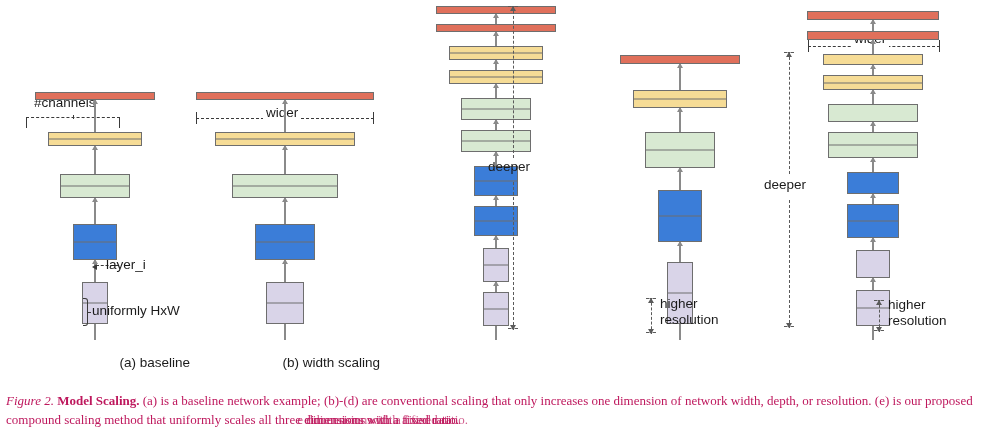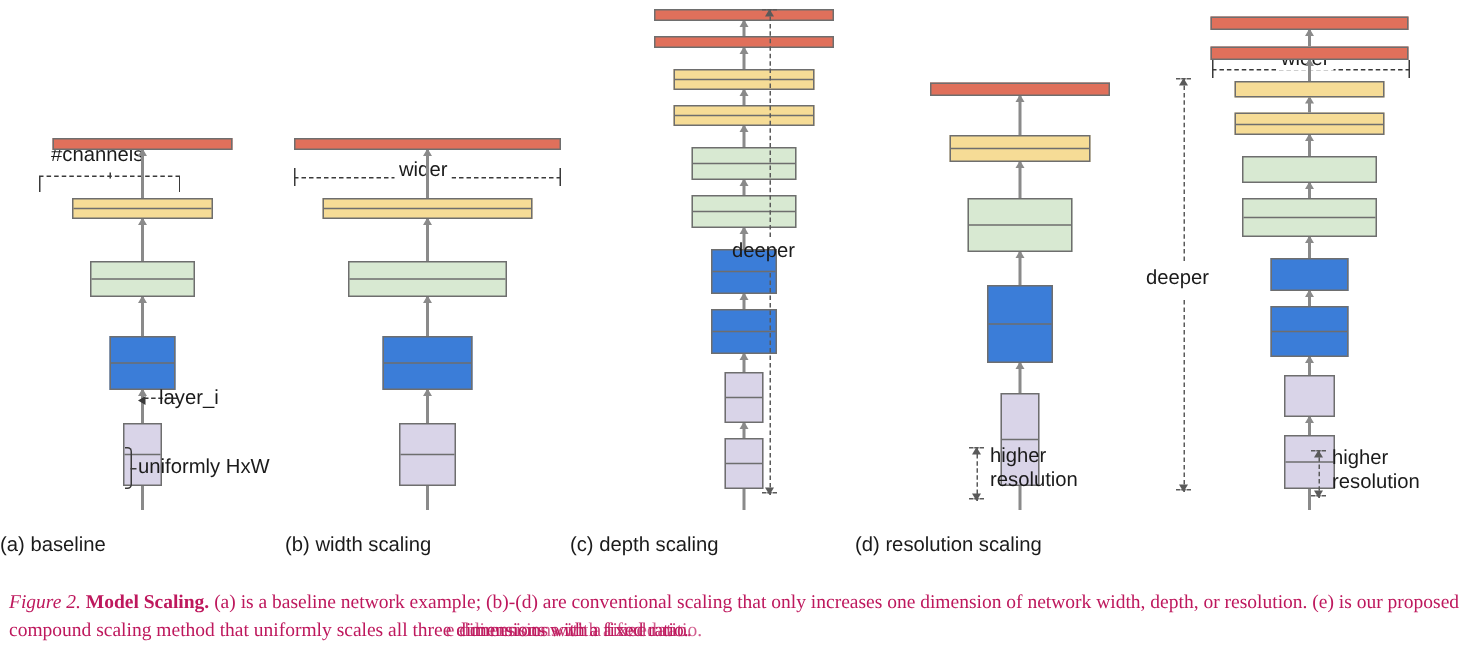--- a/index.html
+++ b/index.html
@@ -73,21 +73,21 @@
     border-bottom: 5px solid #8a8a8a;
   }
   .spine.tail::after { display: none; }
 
   
   .panel-label {
     position: absolute;
     bottom: 0;
     left: 0;
     right: 0;
-    text-align: left;
+    text-align: right;
     font-size: 13.5px;
     color: #1b1b1b;
     white-space: nowrap;
   }
 
   
   .anno {
     position: absolute;
     font-size: 13.5px;
     color: #1b1b1b;
@@ -344,21 +344,20 @@
         <span class="cap t"></span>
         <span class="arr t"></span>
     </div>
     <div class="anno" style="left:108px; top:159px;">deeper</div>
     <div class="vmeasure" style="left:128px; top:182px; height:148px;">
       <span class="rule"></span>
         <span class="cap b"></span>
         <span class="arr b"></span>
     </div>
 
-    <div class="panel-label">(c) depth scaling</div>
   </div>
 
   <div class="panel" style="left:570px; width:190px;">
 
     <div class="stack" style="left:50px; transform:none;">
       <div class="spine tail" style="height:16px;"></div>
       <div class="block" style="width:26px; height:62px; background:#D9D4E8;">
           <span class="midline"></span>
         </div>
       <div class="spine" style="height:20px;"></div>
@@ -380,21 +379,20 @@
     <div class="vmeasure" style="left:76px; top:298px; height:36px;">
       <span class="rule"></span>
         <span class="cap t"></span>
         <span class="cap b"></span>
       <span class="arr t"></span>
         <span class="arr b"></span>
     </div>
     <div class="anno" style="left:90px; top:296px;">higher</div>
     <div class="anno" style="left:90px; top:312px;">resolution</div>
 
-    <div class="panel-label">(d) resolution scaling</div>
   </div>
 
   <div class="panel" style="left:760px; width:226px;">
 
     <div class="hmeasure" style="left:48px; top:40px; width:132px;">
       <span class="rule"></span>
         <span class="tick l"></span>
         <span class="tick r"></span>
     </div>
     <div class="anno" style="left:91px; top:31px; background:#fff; padding:0 3px;">wider</div>

